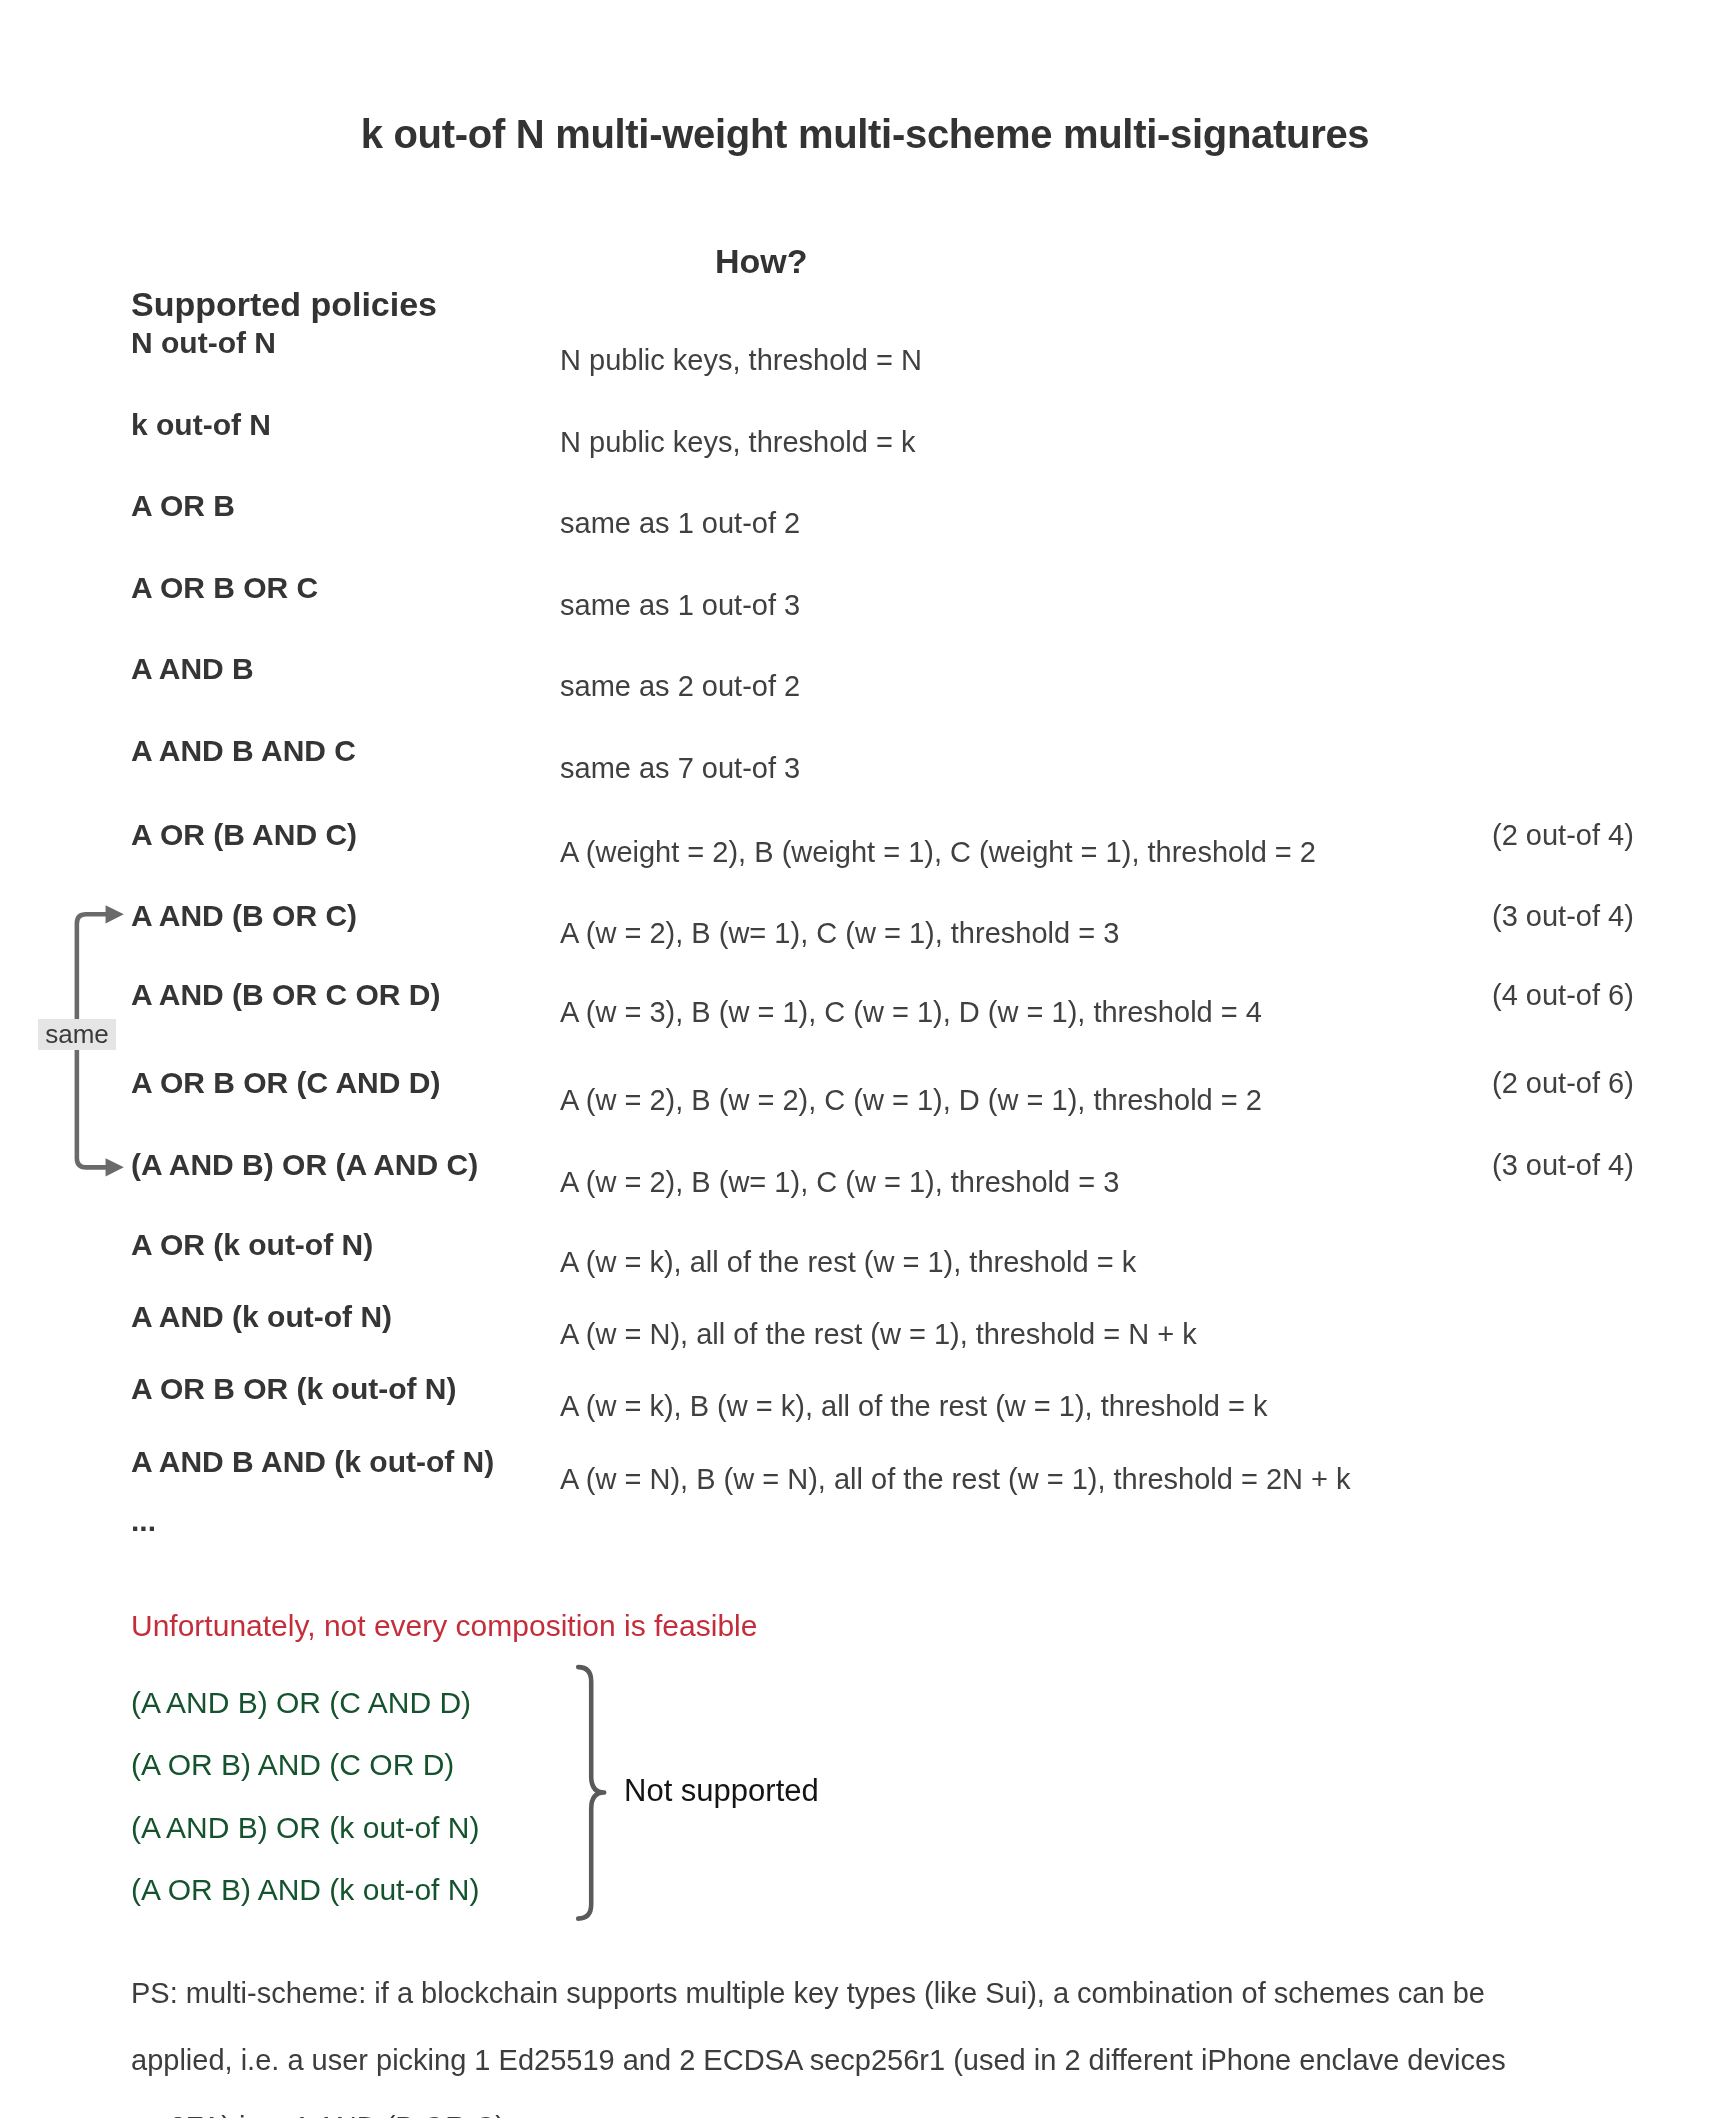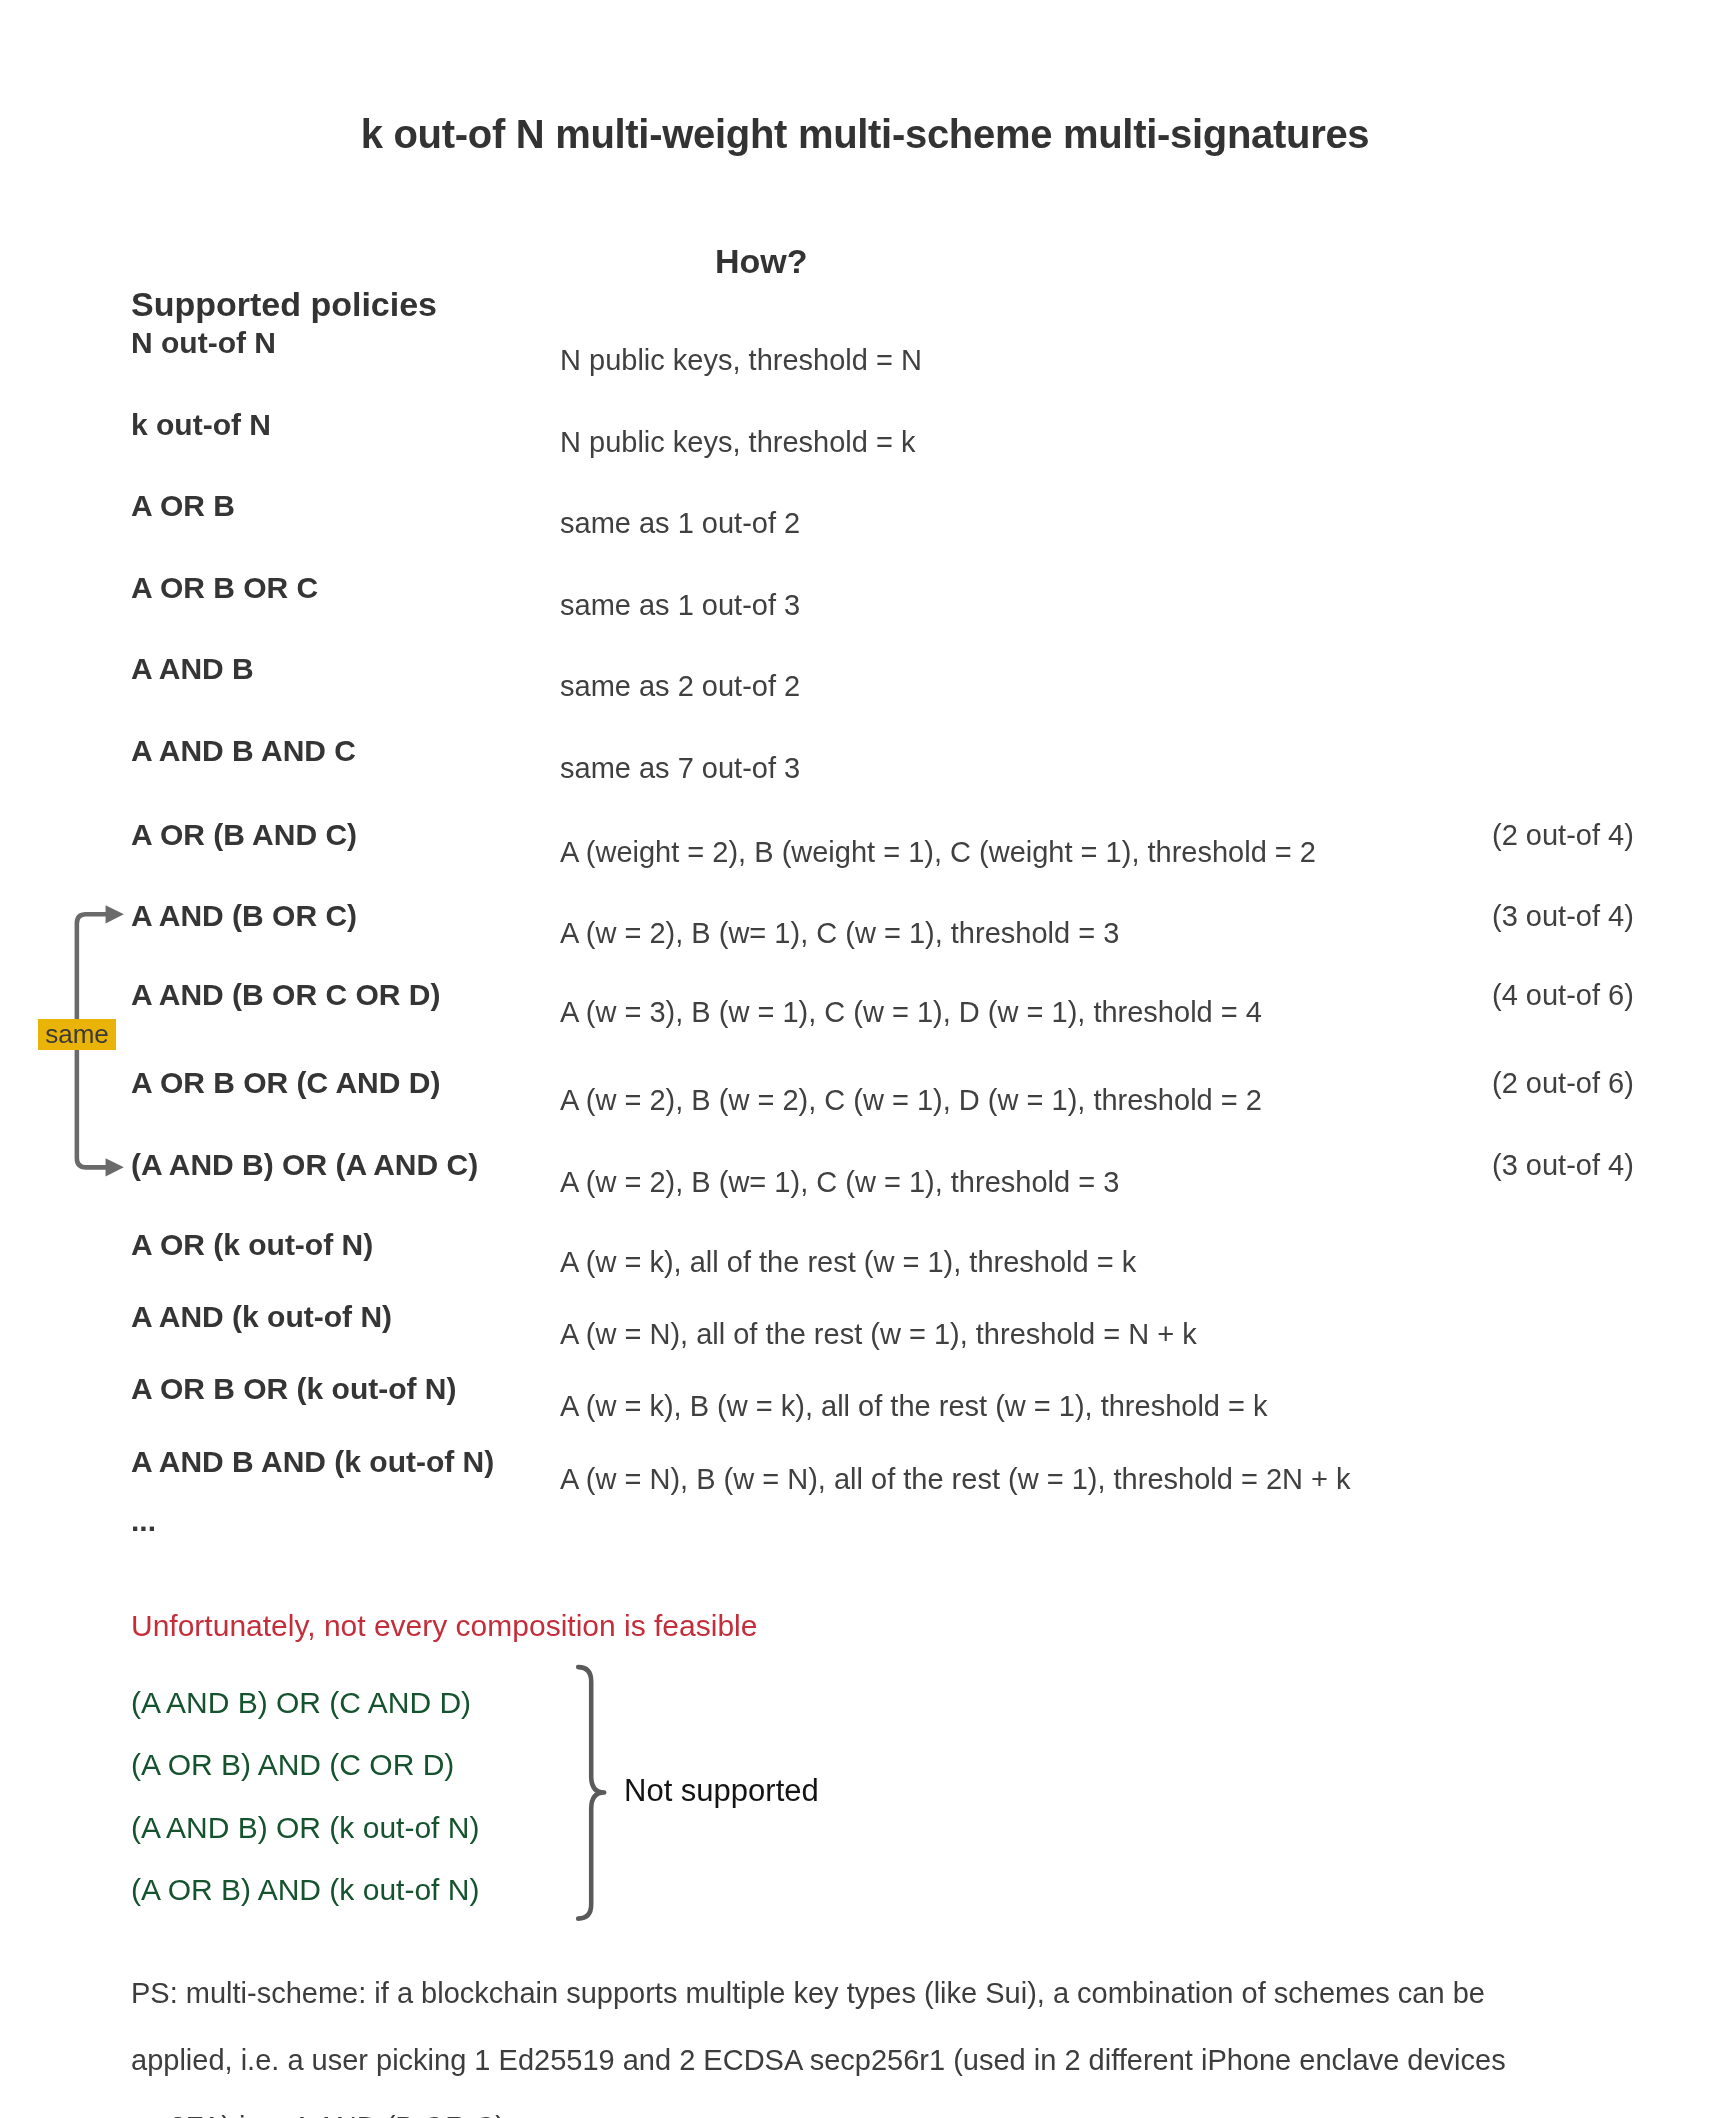--- a/index.html
+++ b/index.html
@@ -39,21 +39,21 @@
     font-size:29px;line-height:38px;color:#404040;
     white-space:nowrap;
   }
   .row{position:absolute;left:0;width:100%;height:38px;}
   #ellipsis{top:1502px;left:131px;font-size:30px;font-weight:bold;line-height:38px;color:#353535;}
   #same-svg{position:absolute;left:65px;top:896px;}
   #same-label{
     top:1019px;left:38px;width:78px;
     text-align:center;
     font-size:26px;line-height:31px;color:#3a3a3a;
-    background:#eab308;
+    background:#e5e5e5;
   }
   #infeasible-heading{
     top:1607px;left:131px;
     font-size:30px;line-height:38px;color:#c42d3a;
   }
   .infeasible-item{
     left:131px;
     font-size:30px;line-height:38px;color:#14532d;
   }
   #inf-0{top:1684px;}

